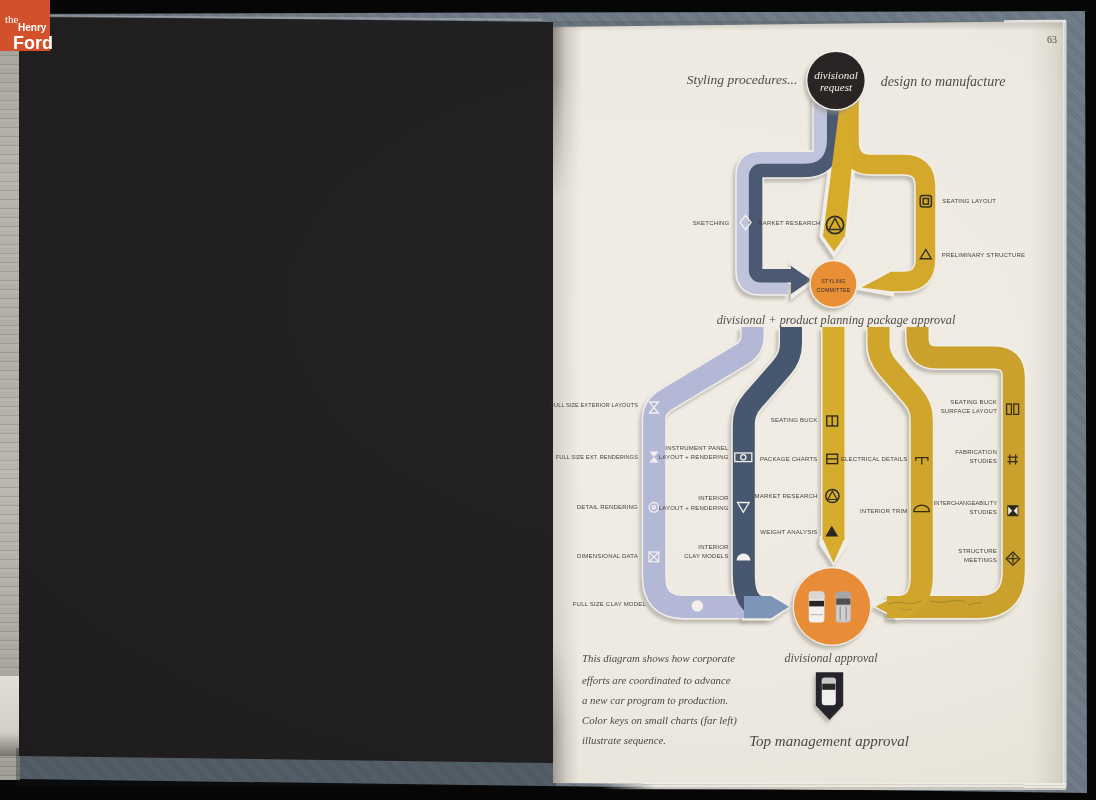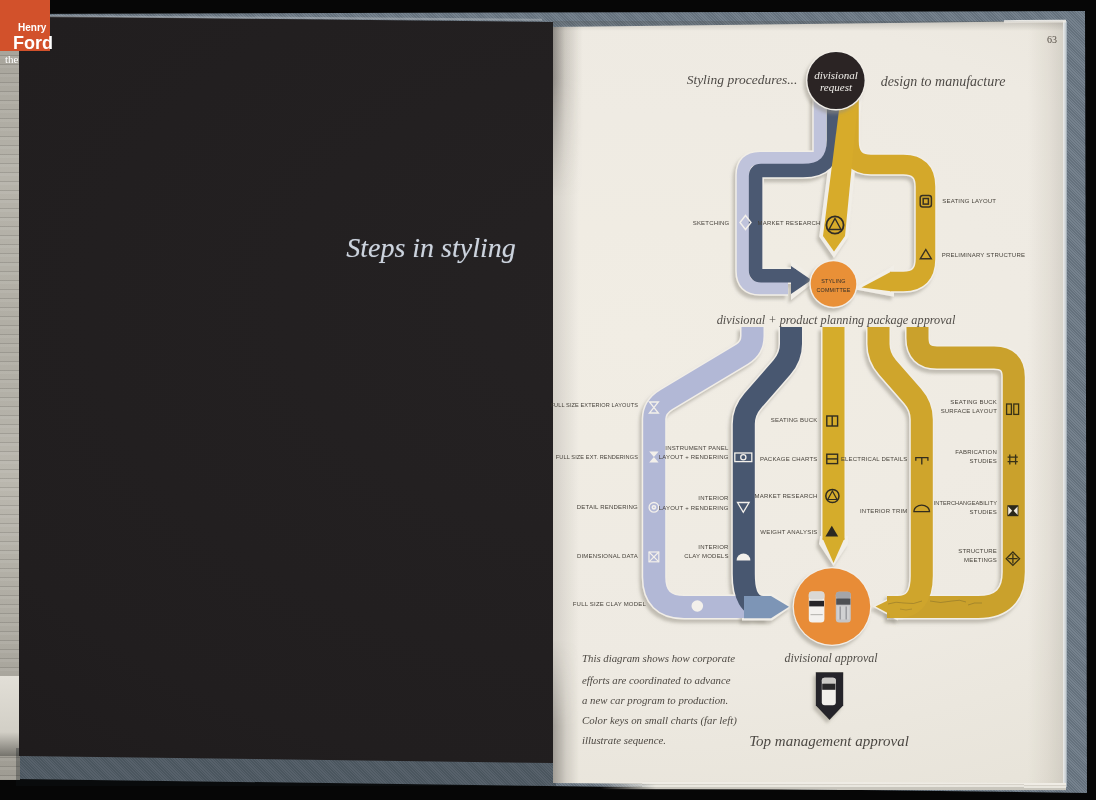--- a/index.html
+++ b/index.html
@@ -24,23 +24,20 @@
   <div class="abs" style="left:0;top:676px;width:26px;height:80px;background:linear-gradient(180deg,#e2dfd7,#d2cfc6 70%,#75736c);"></div>
 
   <div class="abs" style="left:16px;top:748px;width:540px;height:38px;background:rgba(18,22,28,0.30);"></div>
 
   <div class="abs" style="left:0;top:0;width:1096px;height:800px;
     clip-path:polygon(19px 16px,553px 22px,553px 763px,19px 756px);
     background:radial-gradient(130% 110% at 62% 38%,#252223 0%,#211e1f 55%,#1a1718 100%);"></div>
 
   <div class="abs" style="left:22px;top:15px;width:520px;height:2px;background:rgba(190,195,200,0.45);transform:rotate(0.4deg);transform-origin:0 0;"></div>
 
-  <div class="abs" style="left:336px;top:232px;width:190px;text-align:center;
-    font-family:'Liberation Serif',serif;font-style:italic;font-size:28px;color:#ccd3dd;
-    text-shadow:0 0 1px rgba(180,190,205,0.5);">Steps in styling</div>
 
   <div class="abs" style="left:0;top:0;width:1096px;height:800px;
     clip-path:polygon(553px 27px,1065px 21px,1066px 787px,553px 783px);
     background:radial-gradient(95% 75% at 58% 42%,#f1eee5 0%,#eeebe2 55%,#e8e5da 82%,#e1ded2 100%);"></div>
 
   <div class="abs" style="left:553px;top:21px;width:513px;height:10px;background:linear-gradient(180deg,rgba(70,70,65,0.25),rgba(70,70,65,0));"></div>
 
   <div class="abs" style="left:1028px;top:21px;width:35px;height:766px;background:linear-gradient(90deg,rgba(120,110,95,0),rgba(120,110,95,0.10) 60%,rgba(100,95,85,0.18));"></div>
 
   <div class="abs" style="left:553px;top:27px;width:26px;height:756px;background:linear-gradient(90deg,rgba(60,55,50,0.16),rgba(120,115,105,0.0));"></div>
@@ -48,21 +45,21 @@
   <div class="abs" style="left:553px;top:640px;width:26px;height:143px;background:linear-gradient(90deg,rgba(35,32,30,0.30),rgba(90,85,78,0.10) 50%,rgba(120,115,105,0.0));-webkit-mask-image:linear-gradient(0deg,#000 40%,transparent);mask-image:linear-gradient(0deg,#000 40%,transparent);"></div>
 
   <div class="abs" style="left:1063px;top:21px;width:4px;height:766px;background:linear-gradient(90deg,#ecEEec,#c0c8ce 75%,#8e9ba6);"></div>
 
   <div class="abs" style="left:1004px;top:19.5px;width:62px;height:3px;background:linear-gradient(180deg,rgba(248,246,241,0.95),rgba(228,225,216,0.6));transform:rotate(-0.25deg);"></div>
 
   <div class="abs" style="left:600px;top:782px;width:466px;height:8px;background:repeating-linear-gradient(180deg,#efede6 0 2px,#d4d1c8 2px 3px,#e9e7df 3px 5px,#c9c6bd 5px 8px);transform:rotate(0.15deg);-webkit-mask-image:linear-gradient(90deg,transparent,#000 12%);mask-image:linear-gradient(90deg,transparent,#000 12%);"></div>
 
   <div class="abs" style="left:0;top:0;width:50px;height:51px;background:#d2512b;"></div>
   <div class="abs" style="left:4px;top:13px;width:44px;height:38px;color:#fff;line-height:1;">
-    <div style="position:absolute;left:1px;top:1px;font-size:11px;font-family:'Liberation Serif',serif;margin-top:40px;">the</div>
+    <div style="position:absolute;left:1px;top:1px;font-size:11px;font-family:'Liberation Serif',serif;">the</div>
     <div style="position:absolute;left:14px;top:10px;font-size:10px;font-weight:bold;letter-spacing:0;">Henry</div>
     <div style="position:absolute;left:9px;top:21px;font-size:18px;font-weight:bold;">Ford</div>
   </div>
 
   <svg class="abs" style="left:0;top:0;" width="1096" height="800" viewBox="0 0 1096 800">
   <defs>
     <filter id="sh" x="-30%" y="-30%" width="160%" height="160%">
       <feDropShadow dx="-2.5" dy="3.5" stdDeviation="1.6" flood-color="#8d887c" flood-opacity="0.5"></feDropShadow>
     </filter>
   </defs>

